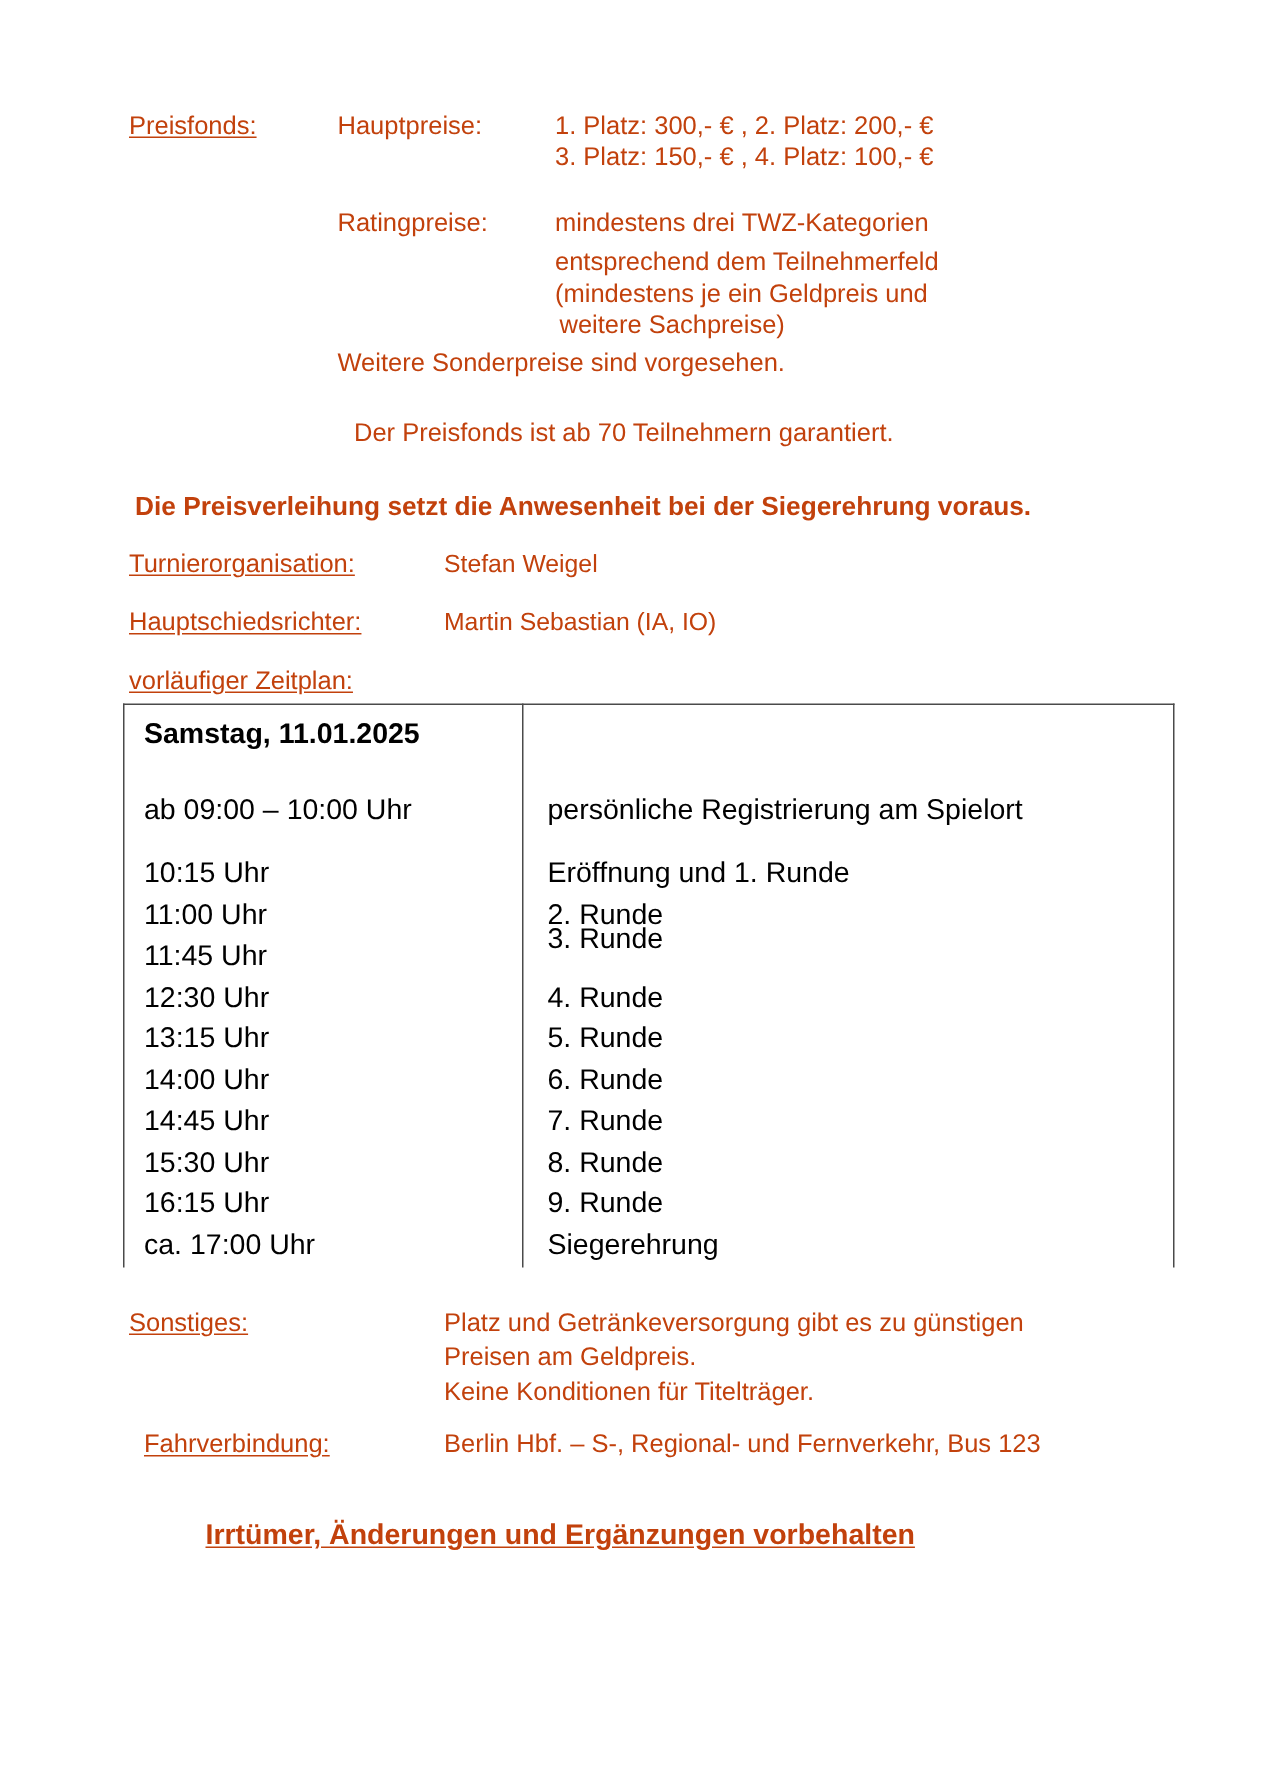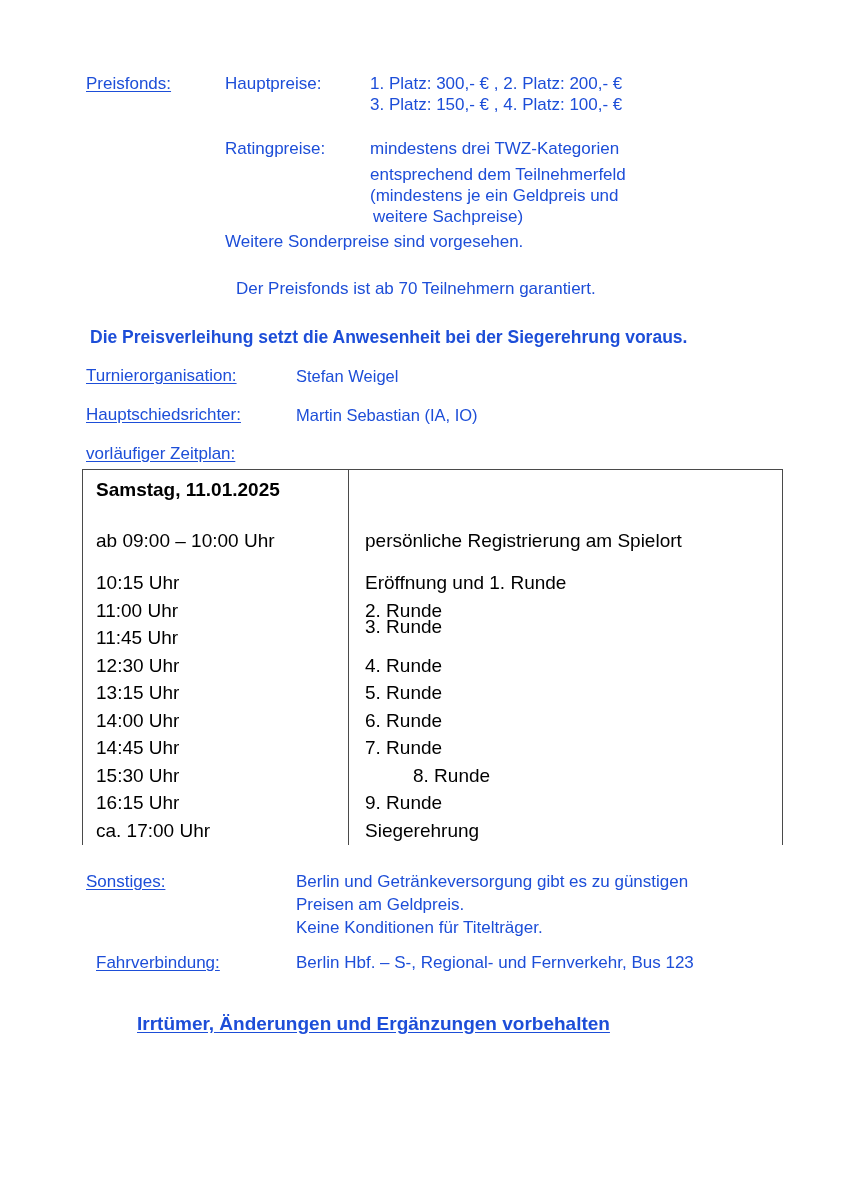--- a/index.html
+++ b/index.html
@@ -20,21 +20,21 @@
     width: 842px;
     height: 1190px;
   }
 
   
   .t {
     position: absolute;
     white-space: pre;
     font-size: 17px;
     line-height: 27px;
-    color: #1d4ed8;
+    color: #c2410c;
   }
   .u  { text-decoration: underline; text-underline-offset: 2px; }
   .b  { font-weight: bold; }
 
   
   #preisfonds-label   { left: 86px;  top: 70px; }
   #hauptpreise-label  { left: 225px; top: 70px; }
   #hauptpreise-line1  { left: 370px; top: 70px; }
   #hauptpreise-line2  { left: 370px; top: 91px; }
 
@@ -143,29 +143,29 @@
       <div class="cell-right row-desc" style="top: 616px;">3. Runde</div>
       <div class="cell-left row-time" style="top: 654.5px;">12:30 Uhr</div>
       <div class="cell-right row-desc" style="top: 654.5px;">4. Runde</div>
       <div class="cell-left row-time" style="top: 682px;">13:15 Uhr</div>
       <div class="cell-right row-desc" style="top: 682px;">5. Runde</div>
       <div class="cell-left row-time" style="top: 709.5px; text-align: center;">14:00 Uhr</div>
       <div class="cell-right row-desc" style="top: 709.5px;">6. Runde</div>
       <div class="cell-left row-time" style="top: 737px;">14:45 Uhr</div>
       <div class="cell-right row-desc" style="top: 737px;">7. Runde</div>
       <div class="cell-left row-time" style="top: 764.5px;">15:30 Uhr</div>
-      <div class="cell-right row-desc" style="top: 764.5px; margin-left: 48px;">8. Runde</div>
+      <div class="cell-right row-desc" style="top: 764.5px;">8. Runde</div>
       <div class="cell-left row-time" style="top: 792px;">16:15 Uhr</div>
       <div class="cell-right row-desc" style="top: 792px;">9. Runde</div>
       <div class="cell-left row-time" style="top: 819.5px;">ca. 17:00 Uhr</div>
       <div class="cell-right row-desc" style="top: 819.5px;">Siegerehrung</div>
     </div>
 
   <div class="t u" style="left:86px; top:868px;">Sonstiges:</div>
-  <div class="t" style="left:296px; top:868px;">Berlin und Getränkeversorgung gibt es zu günstigen</div>
+  <div class="t" style="left:296px; top:868px;">Platz und Getränkeversorgung gibt es zu günstigen</div>
   <div class="t" style="left:296px; top:891px;">Preisen am Geldpreis.</div>
   <div class="t" style="left:296px; top:914px;">Keine Konditionen für Titelträger.</div>
 
   <div class="t u" style="left:96px; top:949px;">Fahrverbindung:</div>
   <div class="t" style="left:296px; top:949px;">Berlin Hbf. – S-, Regional- und Fernverkehr, Bus 123</div>
 
   <div class="t b u" style="left:137px; top:1010px; font-size:19px;">Irrtümer, Änderungen und Ergänzungen vorbehalten</div>
 
 </div>
 

